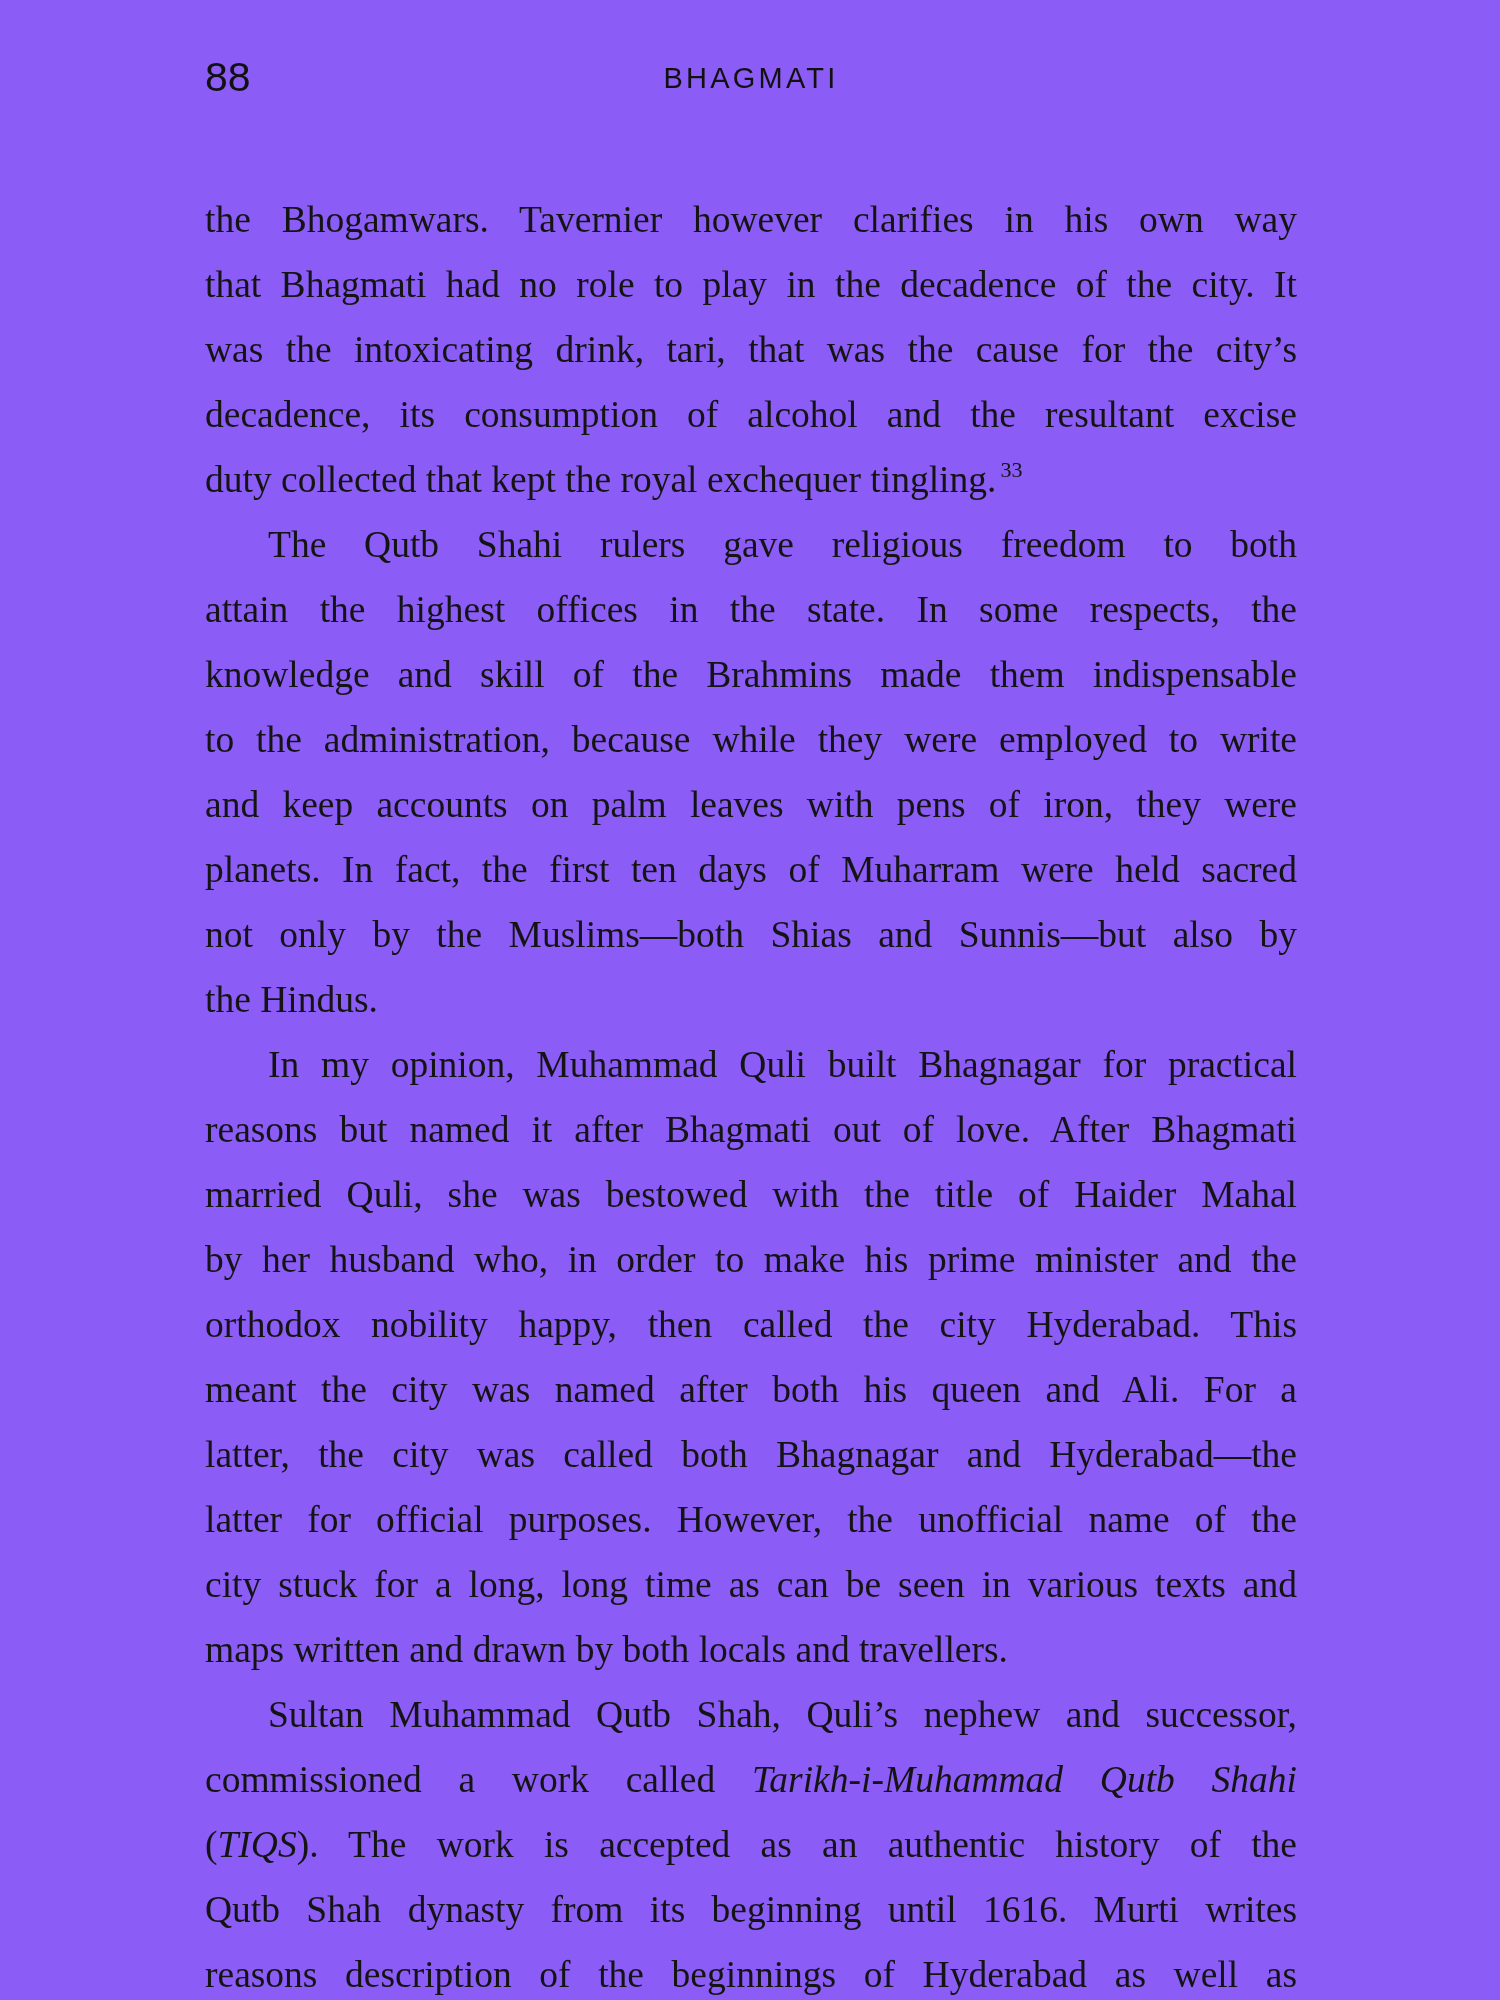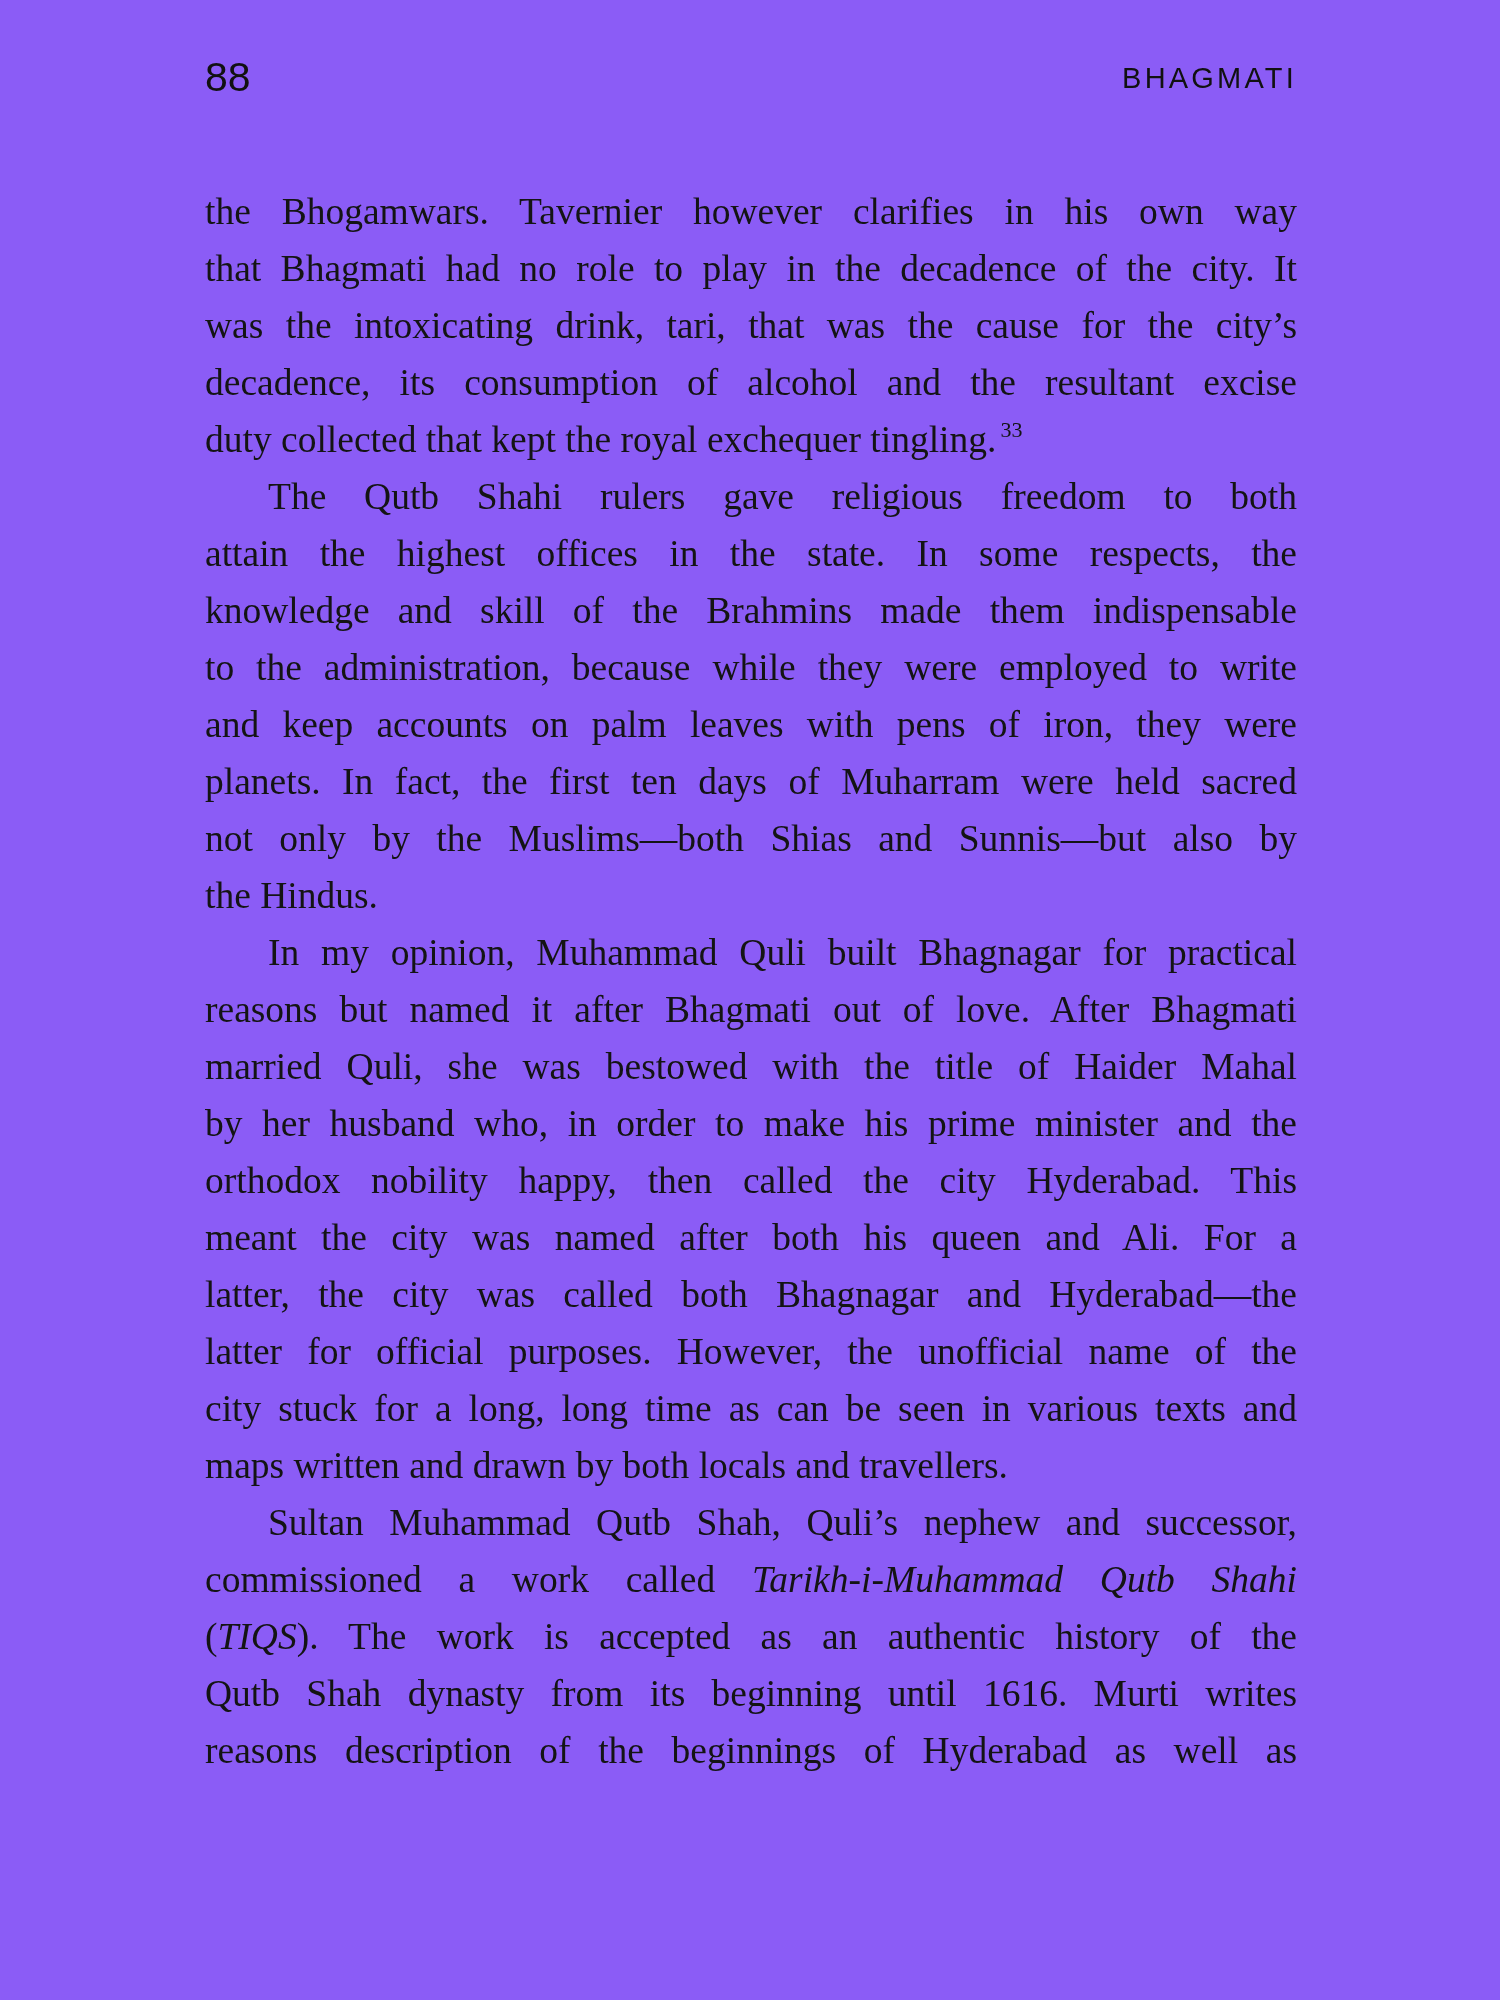--- a/index.html
+++ b/index.html
@@ -35,21 +35,21 @@
     font-size: 41px;
     line-height: 50px;
     letter-spacing: 0px;
     color: #111;
   }
   .book-title {
     position: absolute;
     left: 0;
     right: 0;
     top: 4px;
-    text-align: right;
+    text-align: center;
     font-family: "Liberation Sans", sans-serif;
     font-size: 29px;
     line-height: 44px;
     letter-spacing: 3.2px;
     color: #111;
   }
   .body-text {
     position: absolute;
     left: 205px;
     top: 183px;
@@ -59,20 +59,21 @@
     line-height: 57px;
     color: #141414;
   }
   .line {
     display: block;
     height: 57px;
     white-space: nowrap;
     text-align: justify;
     text-align-last: justify;
     overflow: visible;
+    margin-top: 8px;
   }
   .line.last {
     text-align: left;
     text-align-last: left;
   }
   .line.indent {
     padding-left: 63px;
   }
   .line .seg { white-space: pre; }
   .line .it { font-style: italic; }

